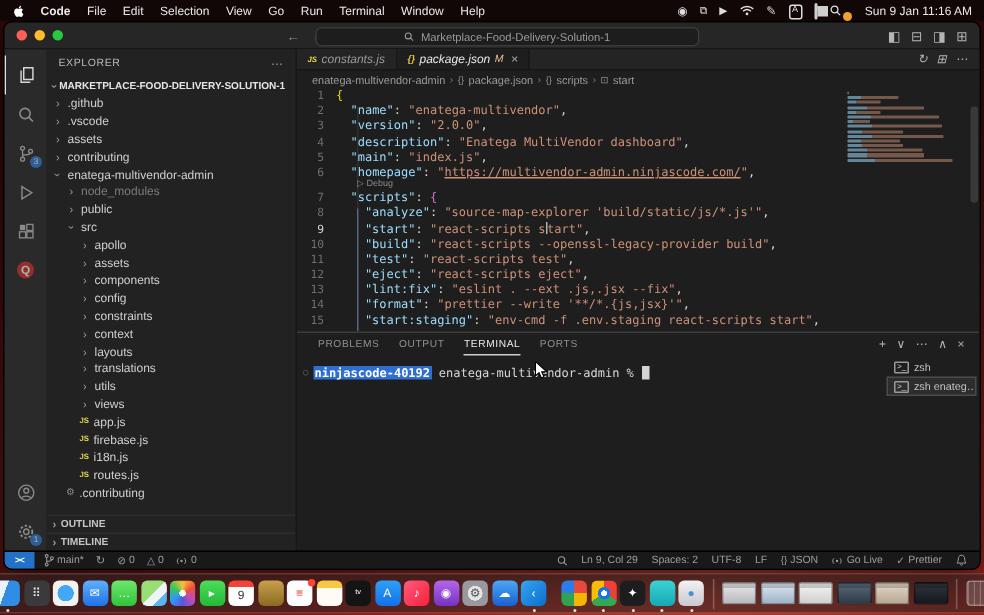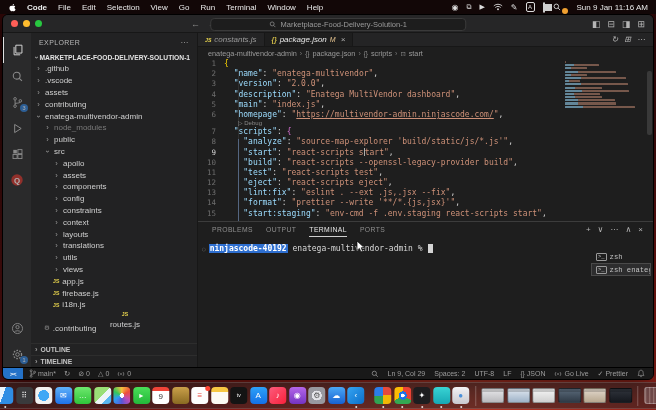--- a/index.html
+++ b/index.html
@@ -96,21 +96,21 @@
   .panel { position:absolute; left:0; right:0; top:188px; bottom:0; border-top:1px solid #3c3c3c; background:#1e1e1e; }
   .panel-head { height:15px; display:flex; align-items:center; padding-left:14px; gap:13px; }
   .ptab { font-size:6.8px; letter-spacing:.4px; color:#8f8f8f; height:15px; display:flex; align-items:center; }
   .ptab.active { color:#e8e8e8; border-bottom:1px solid #cfcfcf; }
   .panel-actions { margin-left:auto; display:flex; gap:7px; padding-right:10px; color:#b5b5b5; font-size:8px; align-items:center; }
   .term { position:absolute; left:0; top:22px; right:62px; font-family:"DejaVu Sans Mono", monospace; font-size:8px; color:#d8d8d8; }
   .termline { display:flex; align-items:center; padding-left:4px; white-space:pre; }
   .tdeco { color:#666; font-size:6px; margin-right:3px; }
   .thost { background:#2e6fd0; color:#fff; padding:0 1px; font-weight:bold; }
   .tcursor { display:inline-block; width:4.5px; height:9px; background:#d4d4d4; margin-left:1px; vertical-align:middle; }
-  .termlist { position:absolute; right:2px; top:28px; width:60px; font-size:7.2px; color:#c0c0c0;font-family:Liberation Mono, monospace; }
+  .termlist { position:absolute; right:2px; top:16px; width:60px; font-size:7.2px; color:#c0c0c0; }
   .tl-item { display:flex; align-items:center; gap:3px; height:13px; padding-left:4px; border:1px solid transparent; white-space:nowrap; overflow:hidden; }
   .tl-item.sel { background:rgba(90,93,94,0.25); border:1px solid #4a4a4a;text-align:right; }
   .tl-ic { font-size:5.5px; border:1px solid #9a9a9a; border-radius:1px; padding:0 1px; line-height:6px; color:#cfcfcf; }
 
   
   .statusbar { position:absolute; left:0; right:0; bottom:0; height:12px; background:#191919; border-top:1px solid #000;
     display:flex; align-items:center; font-size:7px; color:#9d9d9d; }
   .sb-item { display:flex; align-items:center; gap:2px; margin-right:8px; white-space:nowrap; }
   .remote-badge { width:20px; height:12px; background:#2472c8; color:#fff; display:flex; align-items:center; justify-content:center;
     font-size:6px; font-weight:bold; margin-right:6px; letter-spacing:-0.5px; }
@@ -345,21 +345,21 @@
           <span>app.js</span>
         </div>
         <div class="trow" style="padding-left: 22px;">
           <span class="jsbadge">JS</span>
           <span>firebase.js</span>
         </div>
         <div class="trow" style="padding-left: 22px;">
           <span class="jsbadge">JS</span>
           <span>i18n.js</span>
         </div>
-        <div class="trow" style="padding-left: 22px; flex-direction: column;">
+        <div class="trow" style="padding-left: 22px;">
           <span class="jsbadge">JS</span>
           <span>routes.js</span>
         </div>
         <div class="trow" style="padding-left: 13px;">
           <span class="gearmini">⚙</span>
           <span>.contributing</span>
         </div>
       </div>
     <div class="sb-section" style="bottom:12px">
       <span class="chev-r">›</span>

